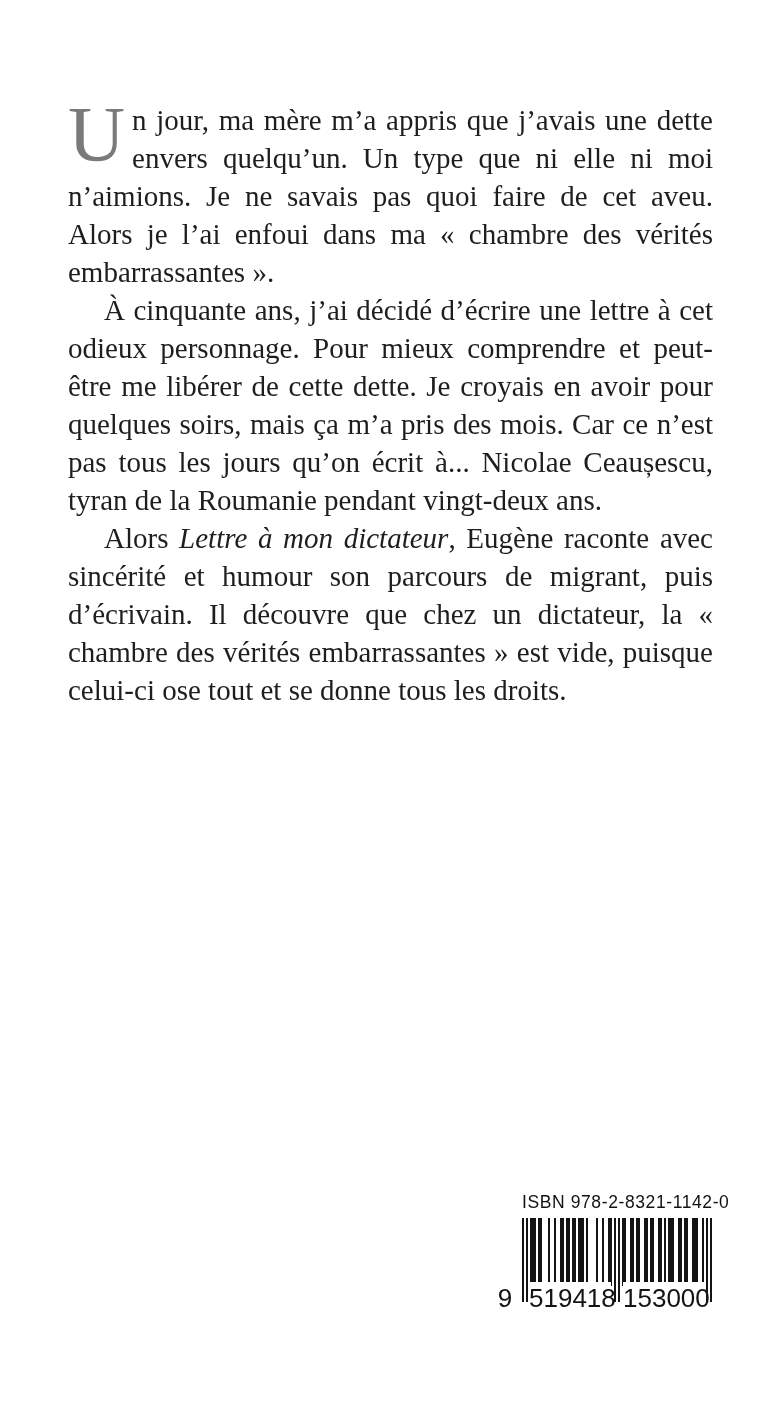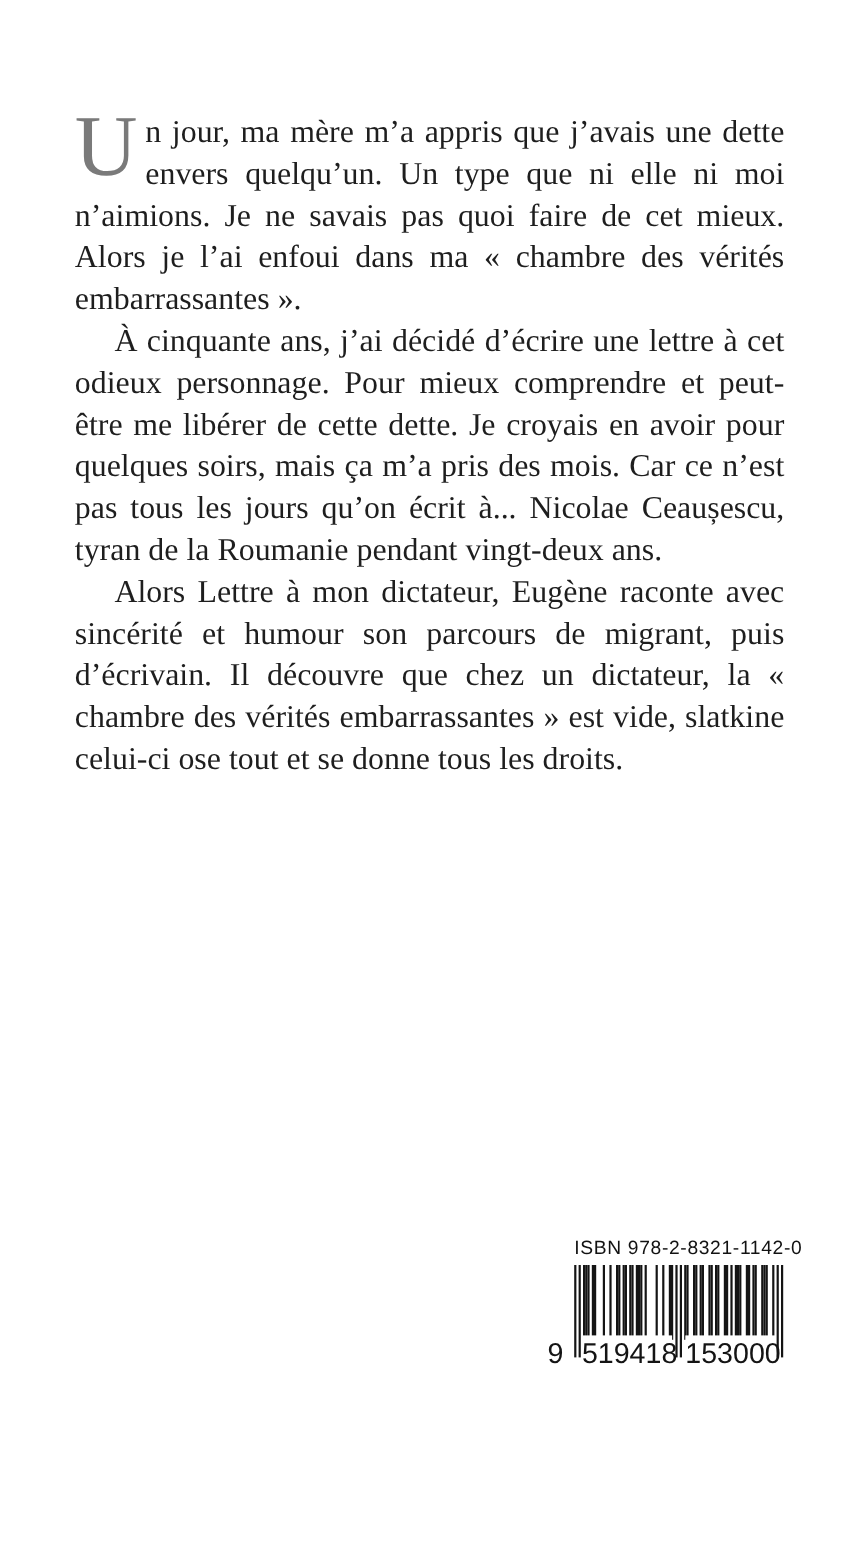--- a/index.html
+++ b/index.html
@@ -22,25 +22,25 @@
   .para-indent{text-indent:36px;}
   .dropcap{
     float:left;
     font-size:79px;
     line-height:60px;
     height:60px;
     padding:3px 7px 0 0;
     color:#7a7a7a;
   }
   .blurb{margin-top:33px;}
-  .blurb .italic{margin-top:36px;}
+  .blurb .italic{font-style:italic;margin-top:36px;}
 
   .barcode-block{
     position:absolute;
-    top:1124px;right:70px;
+    top:1192px;right:70px;
     width:190px;
   }
   .isbn-label{
     font-family:"Liberation Sans", sans-serif;
     font-size:17.5px;
     letter-spacing:.6px;
     color:#121212;
     text-align:center;
     white-space:nowrap;
     margin:0 0 5px 0;
@@ -77,24 +77,24 @@
     margin:0;
   }
 </style>
 </head>
 <body>
 
 <div class="page">
 
   <div class="text-block">
     <p>
-      <span class="dropcap">U</span><span>n jour, ma mère m’a appris que j’avais une dette envers quelqu’un. Un type que ni elle ni moi n’aimions. Je ne savais pas quoi faire de cet mieux. Alors je l’ai enfoui dans ma « chambre des vérités embarrassantes ».</span>
+      <span class="dropcap">U</span><span>n jour, ma mère m’a appris que j’avais une dette envers quelqu’un. Un type que ni elle ni moi n’aimions. Je ne savais pas quoi faire de cet aveu. Alors je l’ai enfoui dans ma « chambre des vérités embarrassantes ».</span>
     </p>
     <p class="para-indent">À cinquante ans, j’ai décidé d’écrire une lettre à cet odieux personnage. Pour mieux comprendre et peut-être me libérer de cette dette. Je croyais en avoir pour quelques soirs, mais ça m’a pris des mois. Car ce n’est pas tous les jours qu’on écrit à... Nicolae Ceaușescu, tyran de la Roumanie pendant vingt-deux ans.</p>
-    <p class="para-indent blurb"><span>Alors </span><span class="italic">Lettre à mon dictateur</span><span>, Eugène raconte avec sincérité et humour son parcours de migrant, puis d’écrivain. Il découvre que chez un dictateur, la « chambre des vérités embarrassantes » est vide, slatkine celui-ci ose tout et se donne tous les droits.</span></p>
+    <p class="para-indent blurb"><span>Alors </span><span class="italic">Lettre à mon dictateur</span><span>, Eugène raconte avec sincérité et humour son parcours de migrant, puis d’écrivain. Il découvre que chez un dictateur, la « chambre des vérités embarrassantes » est vide, puisque celui-ci ose tout et se donne tous les droits.</span></p>
   </div>
 
   <div class="barcode-block">
     <p class="isbn-label">ISBN  978-2-8321-1142-0</p>
     <div class="bars">
       <span class="bc-digit bc-first">9</span>
       <span class="bc-digit bc-left">519418</span>
       <span class="bc-digit bc-right">153000</span>
     <div class="module bar" style="height: 84px;"></div>
         <div class="module" style="height: 84px;"></div>

